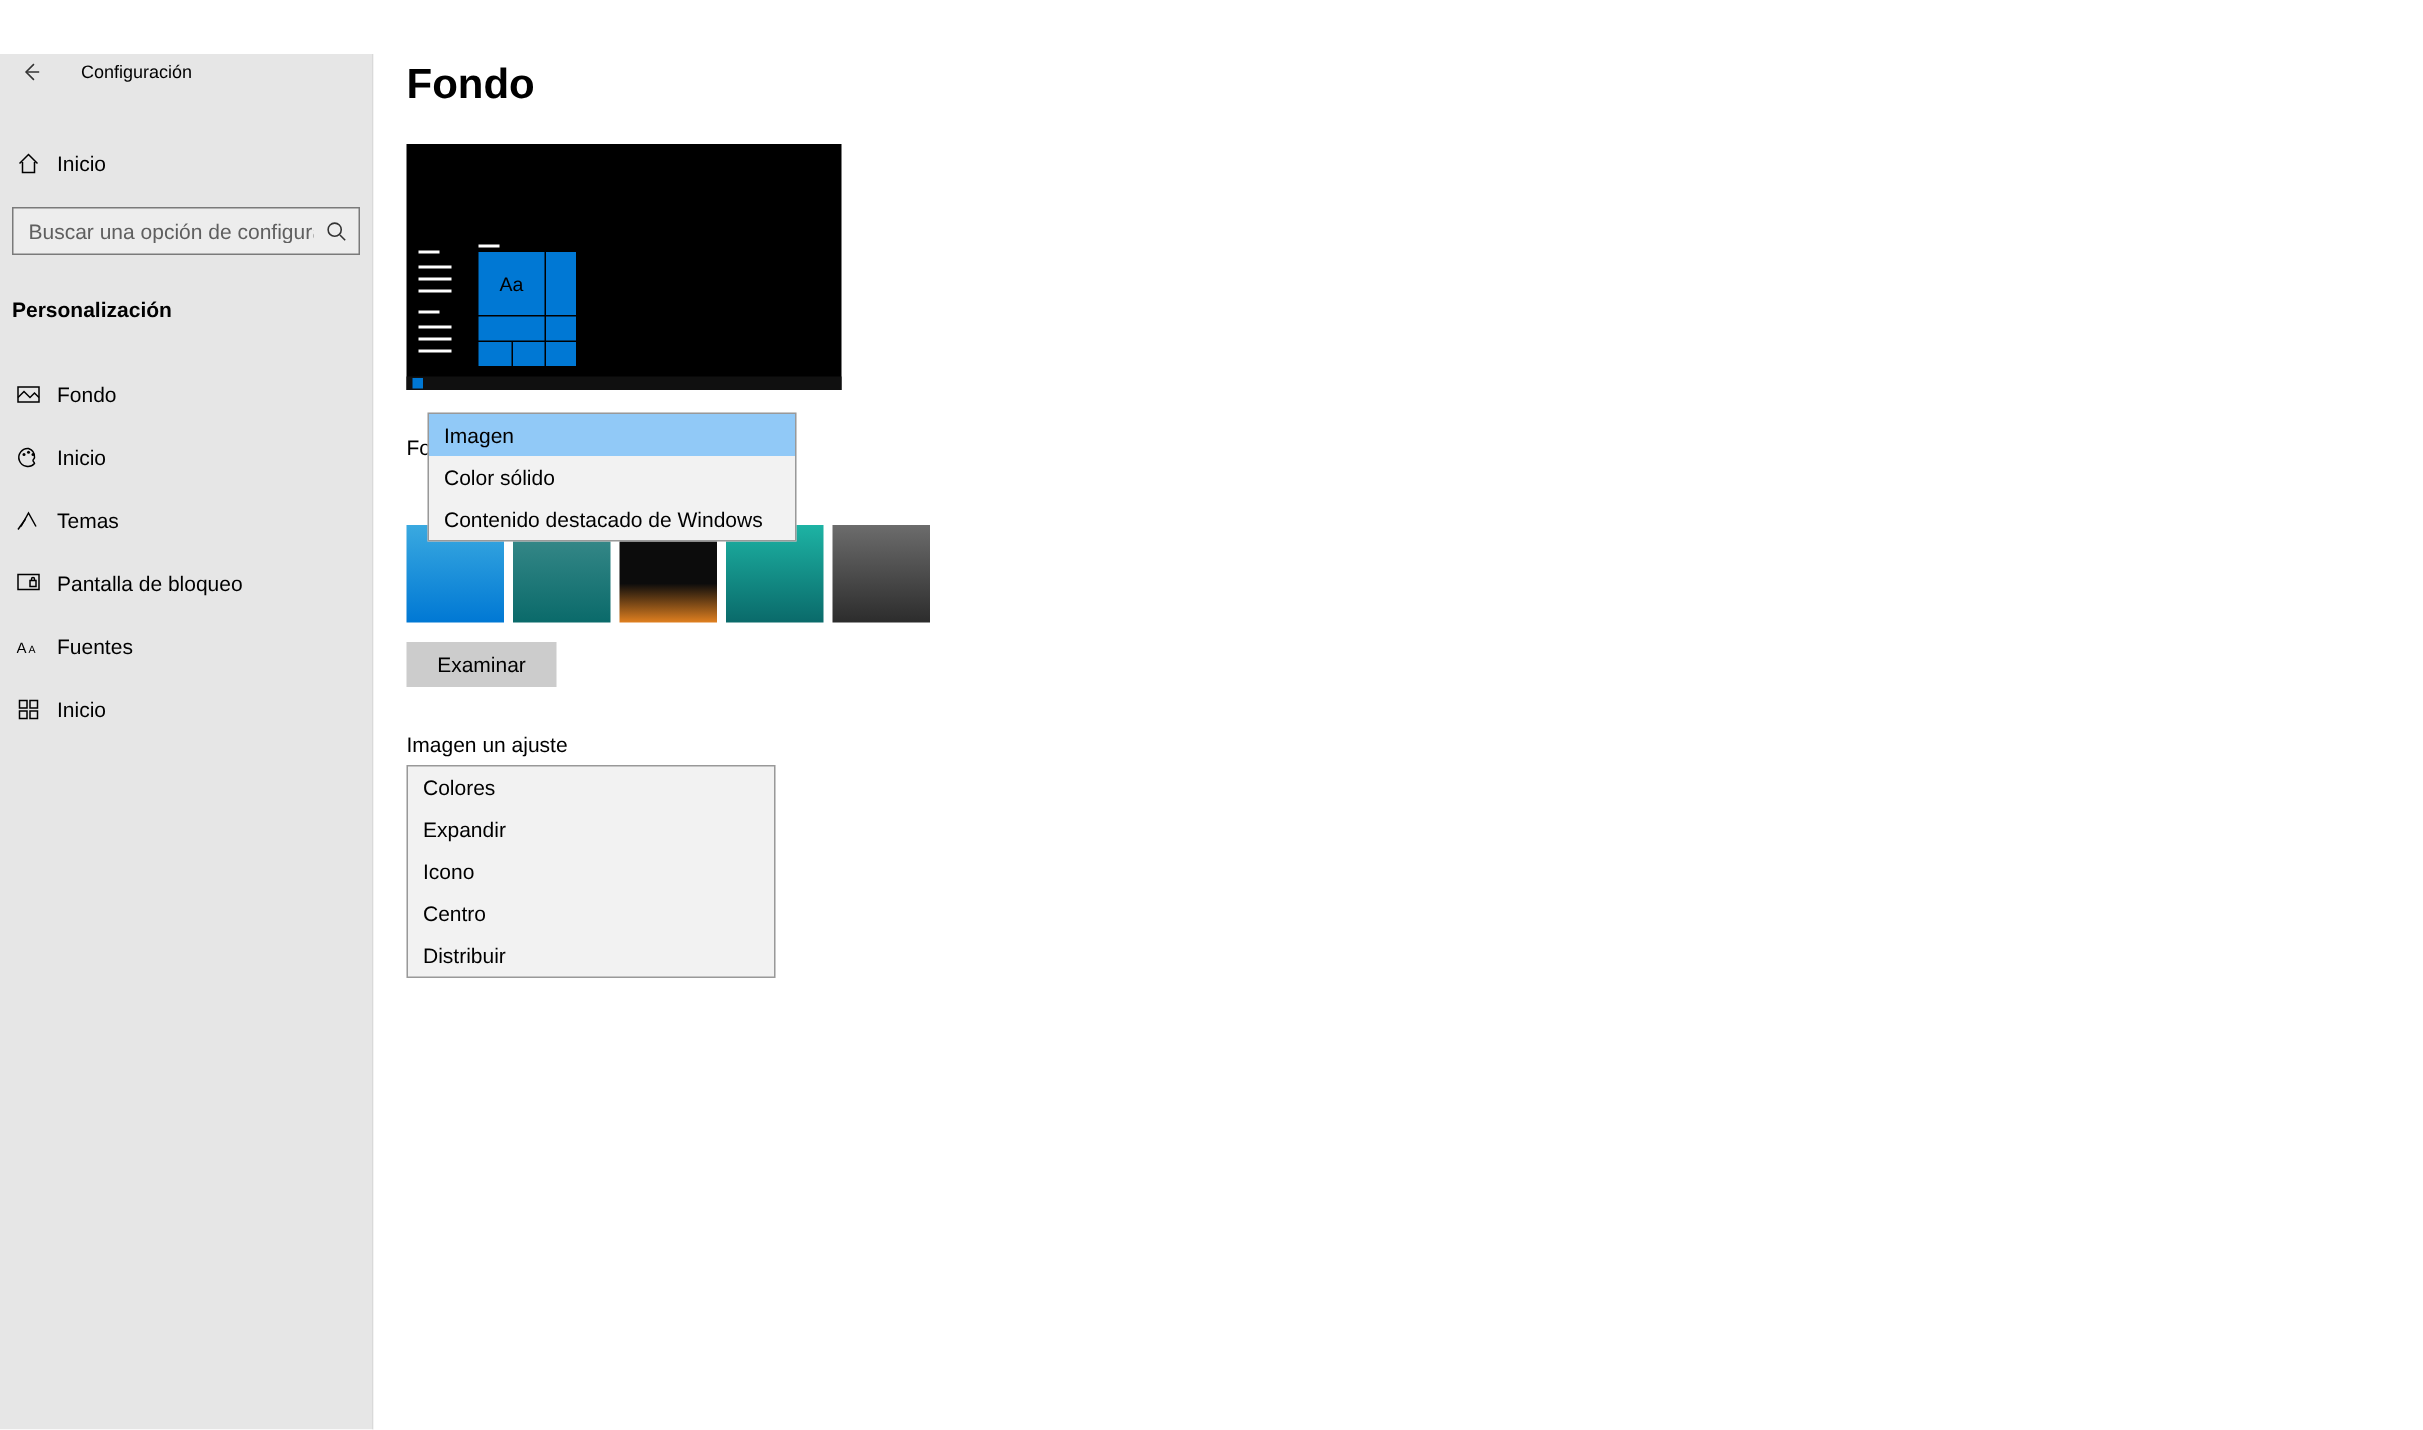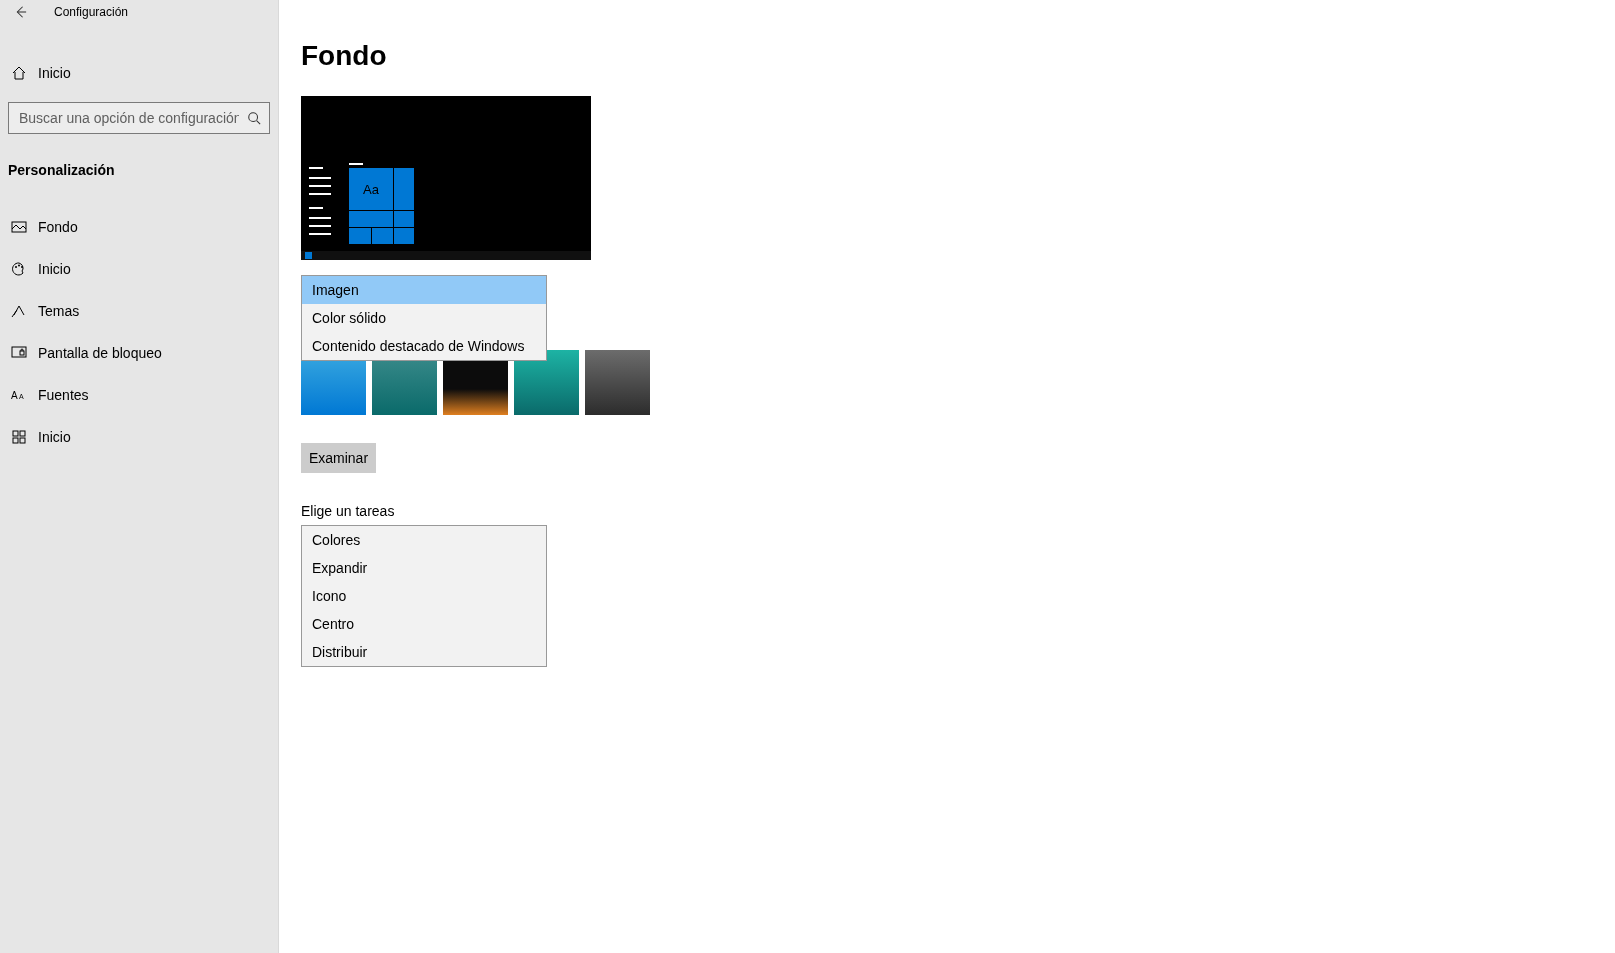--- a/index.html
+++ b/index.html
@@ -1,17 +1,17 @@
 <!DOCTYPE html>
 <html><head>
 <meta charset="utf-8">
 <style>
   * { box-sizing: border-box; margin: 0; padding: 0; font-family: "Segoe UI", sans-serif; }
   body { width: 1615px; height: 953px; background: #ffffff; display: flex; overflow: hidden; }
-  .sidebar { width: 279px; background: #e6e6e6; display: flex; flex-direction: column; border-right: 1px solid #d9d9d9; }
+  .sidebar { width: 249px; background: #e6e6e6; display: flex; flex-direction: column; border-right: 1px solid #d9d9d9; margin-top: 36px; }
   .sidebar-header { display: flex; align-items: center; height: 24px; padding: 0 10px; margin-top: 0; }
   .back-btn { width: 20px; height: 20px; display: flex; align-items: center; justify-content: center; cursor: pointer; }
   .app-title { font-size: 12px; margin-left: 24px; color: #000; }
   .home-link { display: flex; align-items: center; height: 38px; padding: 0 10px; margin-top: 30px; cursor: pointer; }
   .home-link .icon { width: 18px; height: 18px; display: flex; align-items: center; justify-content: center; }
   .home-link .label { font-size: 14px; margin-left: 10px; color: #000; }
   .search-wrap { padding: 10px 8px 0 8px; }
   .search-box { position: relative; width: 100%; height: 32px; border: 1px solid #7a7a7a; background: #ededed; display: flex; align-items: center; padding: 0 30px 0 10px; }
   .search-box input { width: 100%; border: none; background: transparent; outline: none; font-size: 14px; color: #666; }
   .search-box input::placeholder { color: #5f5f5f; }
@@ -44,22 +44,22 @@
   .dropdown-item { height: 28px; display: flex; align-items: center; padding: 0 10px; font-size: 14px; cursor: pointer; }
   .dropdown-item.selected { background: #91c9f7; }
   .thumb-row { display: flex; gap: 6px; margin-top: -34px; }
   .thumb { width: 65px; height: 65px; cursor: pointer; }
   .thumb.t1 { background: linear-gradient(180deg, #3aa9e0, #0078d4); }
   .thumb.t2 { background: linear-gradient(180deg, #3c8c8c, #0a6a6a); }
   .thumb.t3 { background: linear-gradient(180deg, #0c0c0c 60%, #e08020 100%); }
   .thumb.t4 { background: linear-gradient(180deg, #1db3a4, #0a6a6a); }
   .thumb.t5 { background: linear-gradient(180deg, #6c6c6c, #2c2c2c); }
   .thumb-wrapper { position: relative; height: 65px; }
-  .dropdown-overlay { position: absolute; top: -36px; left: 0; z-index: 5; }
-  .browse-btn { height: 30px; width: 75px; background: #cccccc; border: none; font-size: 14px; margin-top: 28px; cursor: pointer; display: flex; align-items: center; justify-content: center; }
+  .dropdown-overlay { position: absolute; top: -36px; left: 14px; z-index: 5; }
+  .browse-btn { height: 30px; width: 100px; background: #cccccc; border: none; font-size: 14px; margin-top: 13px; cursor: pointer; display: flex; align-items: center; justify-content: center; }
   .fit-section { margin-top: 30px; }
   svg { display: block; }
 </style>
 </head>
 <body>
 
 <div class="sidebar">
   <div class="sidebar-header">
     <div class="back-btn">
       <svg width="14" height="14" viewBox="0 0 16 16">
@@ -200,21 +200,21 @@
     <div class="dropdown-list dropdown-overlay" style="top:-81px;">
       <div class="dropdown-item selected">Imagen</div>
       <div class="dropdown-item">Color sólido</div>
       <div class="dropdown-item">Contenido destacado de Windows</div>
     </div>
   </div>
 
   <button class="browse-btn">Examinar</button>
 
   <div class="fit-section">
-    <div class="section-label" style="margin-top:0;">Elige un tareas</div>
+    <div class="section-label" style="margin-top:0;">Imagen un ajuste</div>
     <div class="dropdown-list">
       <div class="dropdown-item">Colores</div>
       <div class="dropdown-item">Expandir</div>
       <div class="dropdown-item">Icono</div>
       <div class="dropdown-item">Centro</div>
       <div class="dropdown-item">Distribuir</div>
     </div>
   </div>
 </div>
 

